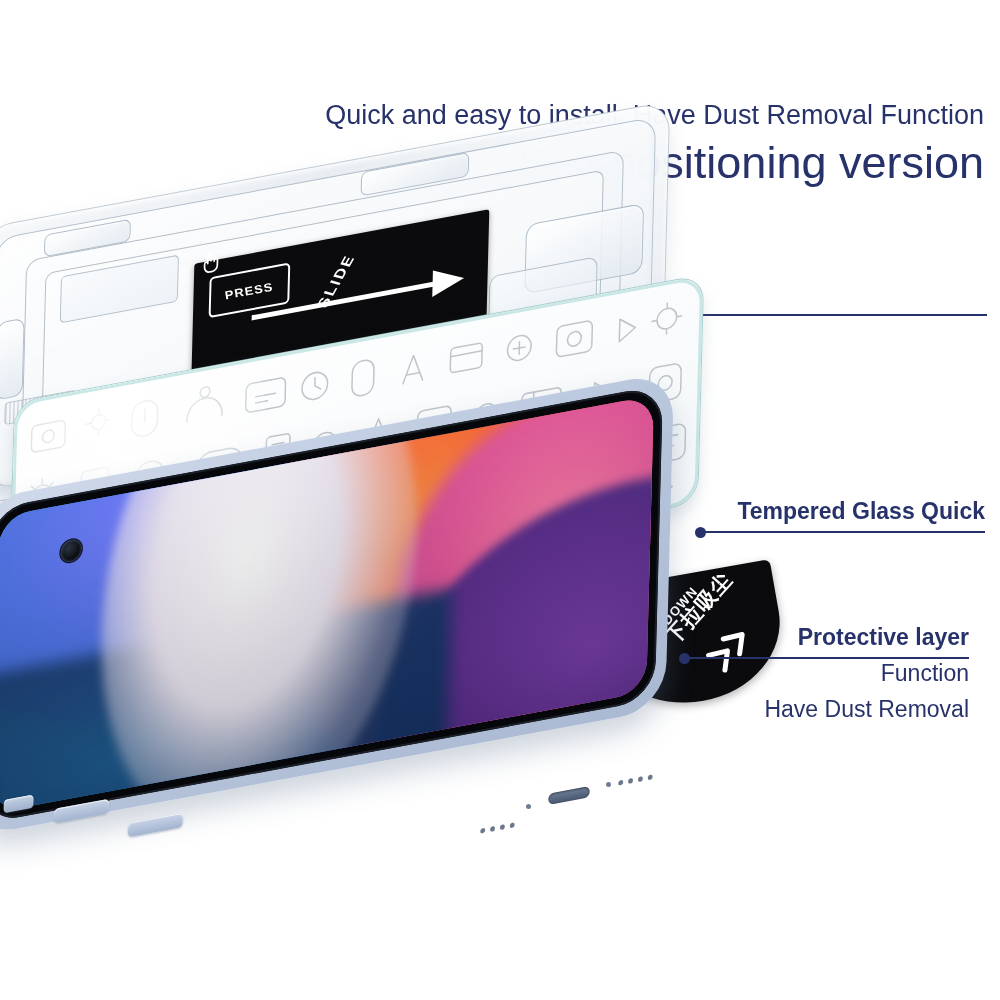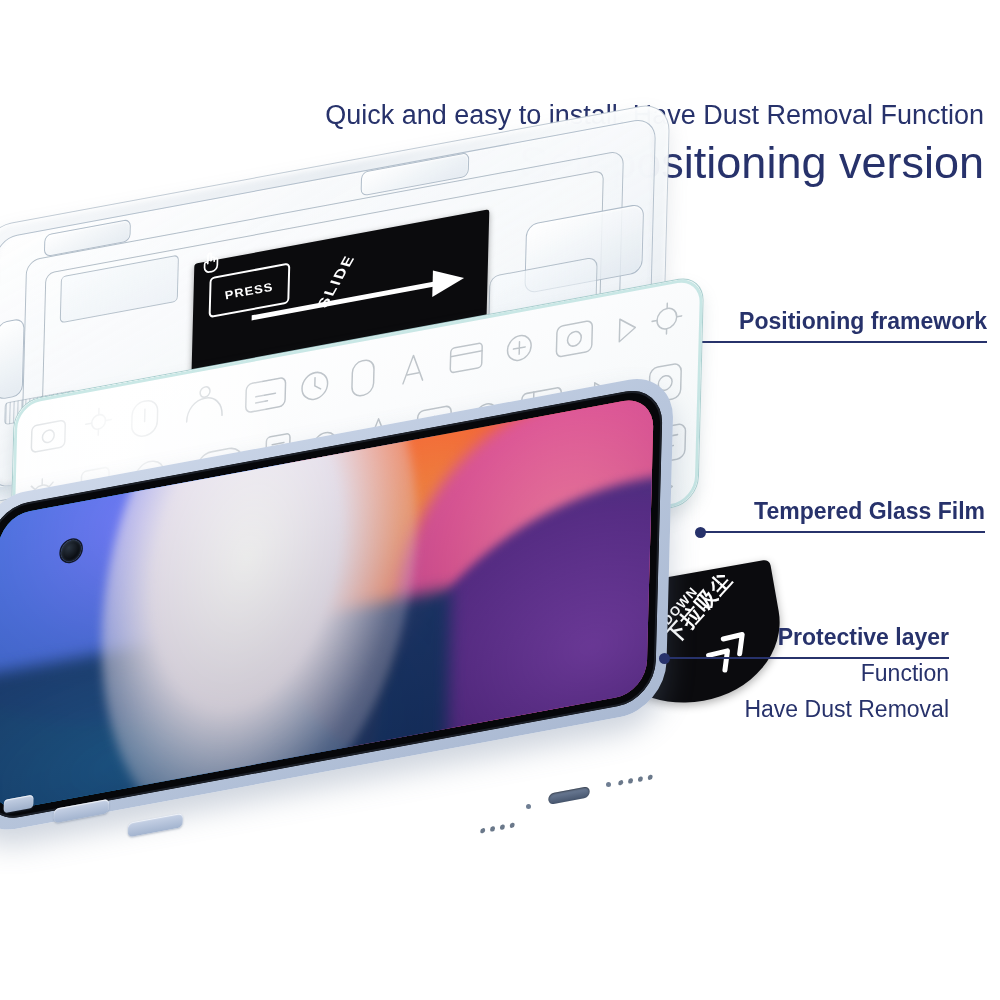--- a/index.html
+++ b/index.html
@@ -315,21 +315,20 @@
         <div class="st-arrow">
           <div class="bar"></div>
           <div class="head"></div>
         </div>
         <div class="st-slide">SLIDE</div>
       </div>
     </div>
   </div>
 
   <div class="callout" style="left:695px;top:308px;width:292px;">
-    <div class="ctext">Positioning framework</div>
     <div class="cline">
       <div class="cdot"></div>
     </div>
   </div>
 
   <div class="glass-wrap">
     <div class="glass-plate">
       <svg class="doodles" viewBox="0 0 700 222" preserveAspectRatio="none">
         <g class="dood">
           <rect x="18" y="26" width="34" height="26" rx="5"></rect>
@@ -425,21 +424,21 @@
             <path d="M596 196h18M596 204h12"></path>
           <path d="M656 214V190l18 12z"></path>
         </g>
       </svg>
       <div class="glass-sheen"></div>
       <div class="glass-edge-tint"></div>
     </div>
   </div>
 
   <div class="callout" style="left:700px;top:498px;width:285px;">
-    <div class="ctext">Tempered Glass Film</div>
+    <div class="ctext">Tempered Glass Quick</div>
     <div class="cline">
       <div class="cdot"></div>
     </div>
   </div>
 
   <div class="pull-tab">
     <div class="pt-shape"></div>
     <div class="pt-en">PULL DOWN</div>
     <div class="pt-cn">下拉吸尘</div>
     <svg class="pt-chev" width="58" height="34" viewBox="0 0 58 34">
@@ -476,21 +475,21 @@
     <div class="be-grill" style="left:40px;top:62px;">
       <i></i><i></i><i></i><i></i>
     </div>
     <div class="be-grill" style="left:178px;top:14px;">
       <i></i><i></i><i></i><i></i>
     </div>
     <div class="be-screw" style="left:86px;top:50px;"></div>
     <div class="be-screw" style="left:166px;top:28px;"></div>
   </div>
 
-  <div class="callout" style="left:664px;top:624px;width:285px;">
+  <div class="callout" style="left:684px;top:624px;width:285px;">
     <div class="ctext">Protective layer</div>
     <div class="cline">
       <div class="cdot"></div>
     </div>
     <div class="csub" style="margin-top:0;">Function</div>
     <div class="csub">Have Dust Removal</div>
   </div>
 
 </div>
 

